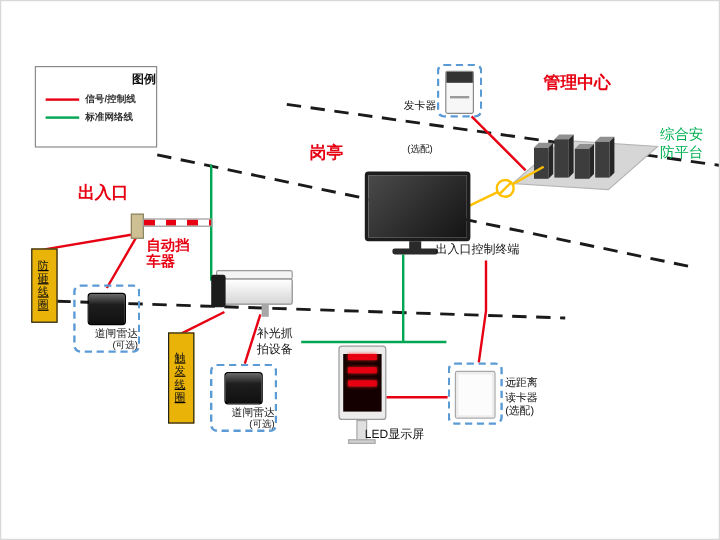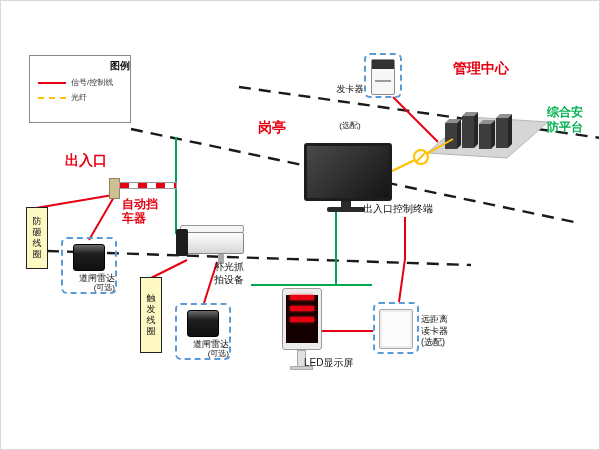--- a/index.html
+++ b/index.html
@@ -2,34 +2,34 @@
 <html><head>
 <meta charset="utf-8">
 <style>
   html,body{margin:0;padding:0;background:#fff;}
   body{font-family:"Liberation Sans","DejaVu Sans",sans-serif;}
   .canvas{position:relative;width:600px;height:450px;background:#fff;border:1px solid #d8d8d8;box-sizing:border-box;overflow:hidden;}
   .wires{position:absolute;left:0;top:0;z-index:1;}
   .dev{position:absolute;z-index:2;box-sizing:border-box;}
   .txt{position:absolute;z-index:2;box-sizing:border-box;white-space:pre-line;}
   .zone{color:#e60012;font-weight:bold;font-size:14px;}
-  .plat-label{color:#00b050;font-weight:bold;font-size:12px;width:42px;word-break:break-all;line-height:1.25;}
+  .plat-label{color:#00b050;font-weight:normal;font-size:12px;width:42px;word-break:break-all;line-height:1.25;text-align:center;}
   .small-label{font-size:10px;color:#111;line-height:1.25;}
-  .wrap{word-break:break-all;}
+  .wrap{word-break:break-all;margin-top:12px;}
   
   .legend{position:absolute;left:28px;top:54px;width:102px;height:68px;border:1px solid #8a8a8a;background:#fff;z-index:3;box-sizing:border-box;}
   .legend-title{font-size:10px;font-weight:bold;color:#111;margin:3px 0 2px 8px;text-align:right;}
   .legend-row{display:flex;align-items:center;height:15px;padding-left:8px;}
   .legend-sample{width:28px;height:0;margin-right:5px;flex:none;}
   .ls-red{border-top:2px solid #e60012;}
   .ls-green{border-top:2px solid #00a651;}
   .ls-yellow{border-top:2px dashed #ffc000;}
-  .legend-label{font-size:8px;color:#333;}
-  
-  .coil{border:1px solid #222;background:#fef9c3;display:flex;align-items:center;justify-content:center;text-align:center;}
+  .legend-label{font-size:8px;color:#333;font-weight:bold;}
+  
+  .coil{border:1px solid #222;background:#eab308;display:flex;align-items:center;justify-content:center;text-align:left;text-decoration:underline;}
   .coil span{display:block;width:11px;font-size:9px;color:#111;word-break:break-all;line-height:1.2;}
   
   .barrier-post{left:108px;top:177px;width:11px;height:21px;background:#cfc094;border:1px solid #8a8460;}
   .barrier-arm{left:118px;top:181px;width:58px;height:7px;border:1px solid #999;background:repeating-linear-gradient(90deg,#e60012 0 9px,#fff 9px 18px);}
   .barrier-label{left:121px;top:197px;width:42px;color:#e60012;font-weight:bold;font-size:12px;line-height:1.15;word-break:break-all;}
   
   .opt-box{border:2px dashed #5b9bd5;border-radius:6px;background:transparent;text-align:right;}
   .radar-dev{width:30px;height:25px;margin:5px auto 2px auto;border:1px solid #000;border-radius:3px;background:linear-gradient(#6a6a6a,#1e1e1e 35%,#101010);}
   .opt-name{font-size:9px;color:#111;line-height:1.2;}
   .opt-note{font-size:8px;color:#111;line-height:1.1;}
@@ -122,22 +122,22 @@
     </g>
   </svg>
 
   <div class="legend">
     <div class="legend-title">图例</div>
     <div class="legend-row">
       <span class="legend-sample ls-red"></span>
       <span class="legend-label">信号/控制线</span>
     </div>
     <div class="legend-row">
-      <span class="legend-sample ls-yellow"></span>
-      <span class="legend-label">光纤</span>
+      <span class="legend-sample ls-green"></span>
+      <span class="legend-label">标准网络线</span>
     </div>
   </div>
 
   <div class="txt zone" style="left:64px;top:151px;">出入口</div>
   <div class="txt zone" style="left:257px;top:118px;">岗亭</div>
   <div class="txt zone" style="left:452px;top:59px;">管理中心</div>
   <div class="txt plat-label" style="left:546px;top:104px;">综合安防平台</div>
 
   <div class="dev coil" style="left:25px;top:206px;width:22px;height:62px;">
     <span>防砸线圈</span>

